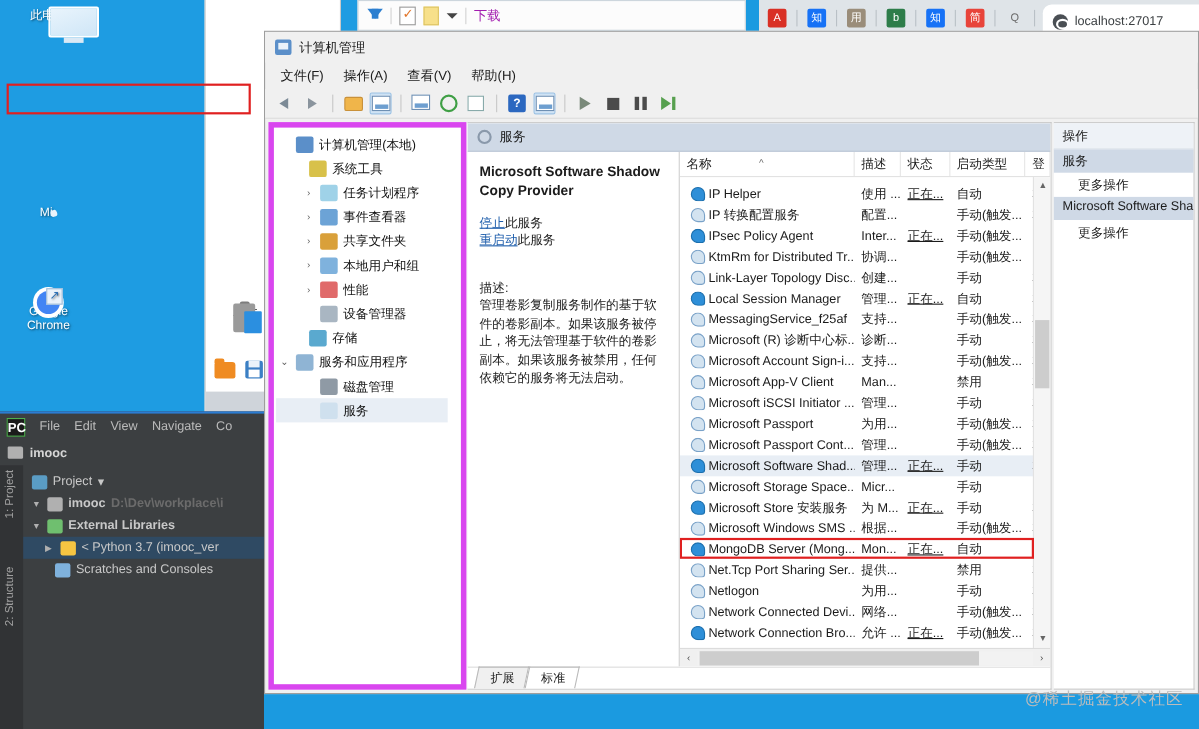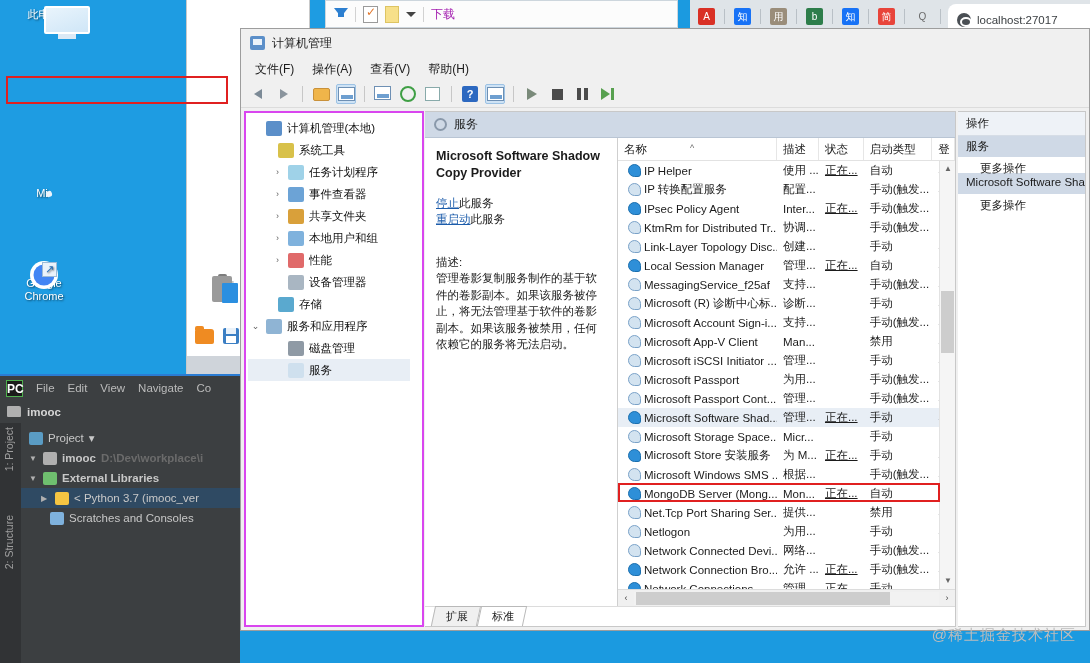--- a/index.html
+++ b/index.html
@@ -146,21 +146,21 @@
   .tb-pause::before{left:0;} .tb-pause::after{right:0;}
   .tb-fwd { display:flex; align-items:center; gap:1px; }
   .tb-fwd .t { width:0;height:0;border-top:6px solid transparent;border-bottom:6px solid transparent;
                border-left:9px solid #57a04f; }
   .tb-fwd .b { width:3px;height:12px;background:#57a04f; }
 
   .cmw-body { position:absolute; left:0; top: 79px; right:0; bottom: 0; display:flex;
               padding: 3px; gap: 0; }
 
   
-  .tree-pane { width: 180px; background:#fff; border:2px solid #d946ef; padding: 4px 12px 0 2px;
+  .tree-pane { width: 180px; background:#fff; border:5px solid #d946ef; padding: 4px 12px 0 2px;
                font-size: 11.5px; color:#111; overflow:hidden; }
   .tnode { display:flex; align-items:center; gap:5px; height: 22px; padding-left: 2px; white-space:nowrap; }
   .tnode .exp { width: 11px; text-align:center; font-size: 9px; color:#606060; }
   .tnode .ti { width: 16px; height: 15px; border-radius:2px; flex: 0 0 16px; position: relative; }
   .tnode.sel { background:#e8eef5; }
   .ti-cm { background:#5b8fc9; }
   .ti-tools { background:#d8c14a; }
   .ti-clock { background:#9fd2e8; border-radius:50%; }
   .ti-event { background:#6ca3d6; }
   .ti-share { background:#d9a03a; }
@@ -183,21 +183,21 @@
 
   .detail-pane { width: 192px; padding: 10px 11px 0 11px; font-size: 11.5px; color:#1b1b1b;
                  background:#fff; line-height: 16px; }
   .detail-title { font-weight: bold; font-size: 12.5px; line-height: 17px; margin-bottom: 13px; }
   .detail-link { color:#1d5dab; text-decoration: underline; cursor:pointer; margin-bottom: 2px; }
   .detail-desc-h { margin-top: 27px; }
   .detail-desc { line-height: 16.5px; }
 
   
   .list-pane { flex:1; border-left:1px solid #cfcfcf; display:flex; flex-direction:column;
-               background:#fff; overflow:hidden; position:relative; }
+               background:#fff; overflow:hidden; position:relative;gap:6px; }
   .lst-header { height: 23px; display:flex; background:#fff; border-bottom:1px solid #e2e2e2;
                 font-size: 11.5px; color:#1b1b1b; }
   .lst-header div { border-right:1px solid #e6e6e6; padding: 4px 0 0 6px; position:relative; }
   .c-name { width: 172px; }
   .c-desc { width: 45px; }
   .c-state { width: 48px; }
   .c-start { width: 74px; }
   .c-logon { width: 24px; }
   .sort-caret { position:absolute; left: 72px; top: 5px; font-size:9px; color:#6b6b6b; }
 
@@ -237,21 +237,21 @@
   .tab span { display:inline-block; transform: skewX(12deg); }
   .tab.active { background:#fff; }
 
   
   .act-pane { width: 128px; background:#fff; border:1px solid #c8c8c8; border-left:none;
               margin-left: 2px; font-size: 11.5px; color:#1b1b1b; }
   .act-title { height: 24px; background:#eef2f7; border-bottom:1px solid #d6dde6;
                padding: 4px 0 0 8px; font-weight: normal; }
   .act-group { height: 21px; background:#cfd9e6; padding: 3px 0 0 8px; white-space:nowrap;
                overflow:hidden; }
-  .act-item { height: 16px; padding: 4px 0 4px 22px; white-space:nowrap; }
+  .act-item { height: 22px; padding: 4px 0 4px 22px; white-space:nowrap; }
 
   
   .pycharm { position:absolute; left: 0; top: 374px; width: 240px; height: 289px;
              background:#3c3f41; border-top: 2px solid #2b7cd3; overflow:hidden; }
   .py-menu { height: 24px; display:flex; align-items:center; gap: 13px; padding-left: 6px;
              font-size: 11.5px; color:#bbbbbb; }
   .py-logo { width: 17px; height: 17px; background:#1b1b1b; border:1px solid #4fb04f;
              font-size:12px; color:#fff; text-align:center; line-height:16px; font-weight:bold; }
   .py-crumb { height: 23px; display:flex; align-items:center; gap:6px; padding-left: 7px;
               font-size: 11.5px; color:#d6d6d6; font-weight:bold; }

